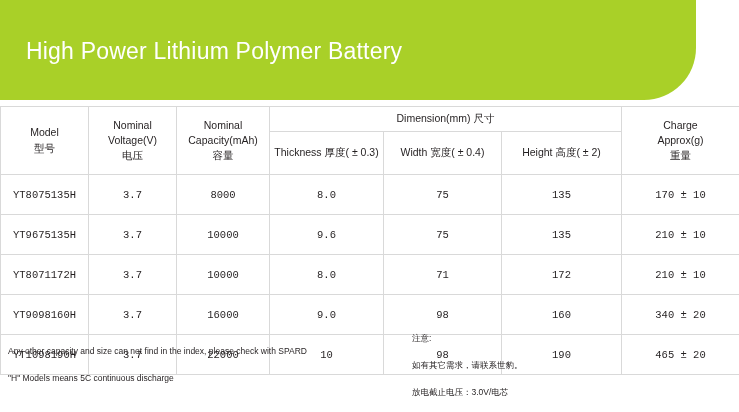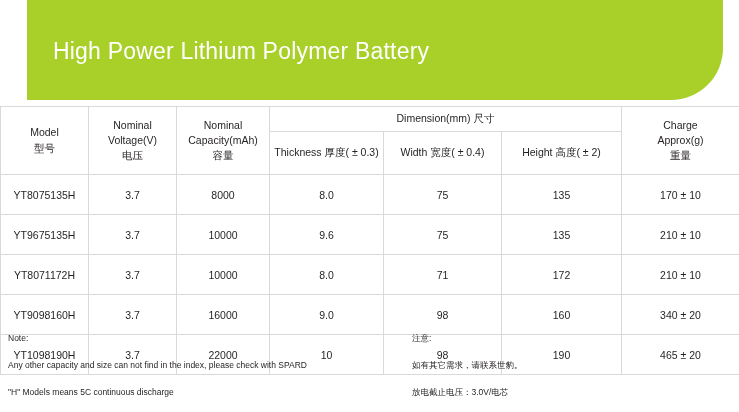--- a/index.html
+++ b/index.html
@@ -22,21 +22,20 @@
 
   
   .banner {
     position: absolute;
     left: 0;
     top: 0;
     width: 696px;
     height: 100px;
     background: #a9d028;
     border-bottom-right-radius: 52px;
-    margin-left: 27px;
   }
   .banner-title {
     position: absolute;
     left: 26px;
     top: 40px;
     font-size: 23px;
     font-weight: normal;
     color: #ffffff;
     letter-spacing: 0.2px;
     line-height: 1;
@@ -73,20 +72,21 @@
     font-size: 10.5px;
     color: #231f20;
   }
   table.spec th {
     height: 62px;
     line-height: 1.45;
   }
   table.spec td {
     height: 37px;
     font-size: 10.5px;
+    font-family: Liberation Mono, monospace;
   }
   .th-dim-group {
     height: 22px !important;
     font-size: 10.5px;
   }
   .th-dim-sub {
     height: 40px !important;
   }
   .col-model   { width: 88px; }
   .col-volt    { width: 88px; }
@@ -212,21 +212,20 @@
           <td>98</td>
           <td>190</td>
           <td>465 ± 20</td>
         </tr>
       </tbody>
     </table>
   </div>
 
   <div class="notes">
     <div class="note-col note-left">
-      <span class="note-head">Note:</span>
       <span class="note-line">Any other capacity and size can not find in the index, please check with SPARD</span>
       <span class="note-line">"H" Models means 5C continuous discharge</span>
     </div>
     <div class="note-col note-right">
       <span class="note-head">注意:</span>
       <span class="note-line">如有其它需求，请联系世豹。</span>
       <span class="note-line">放电截止电压：3.0V/电芯</span>
       <span class="note-line">"H" 表示5C持续放电</span>
     </div>
   </div>

